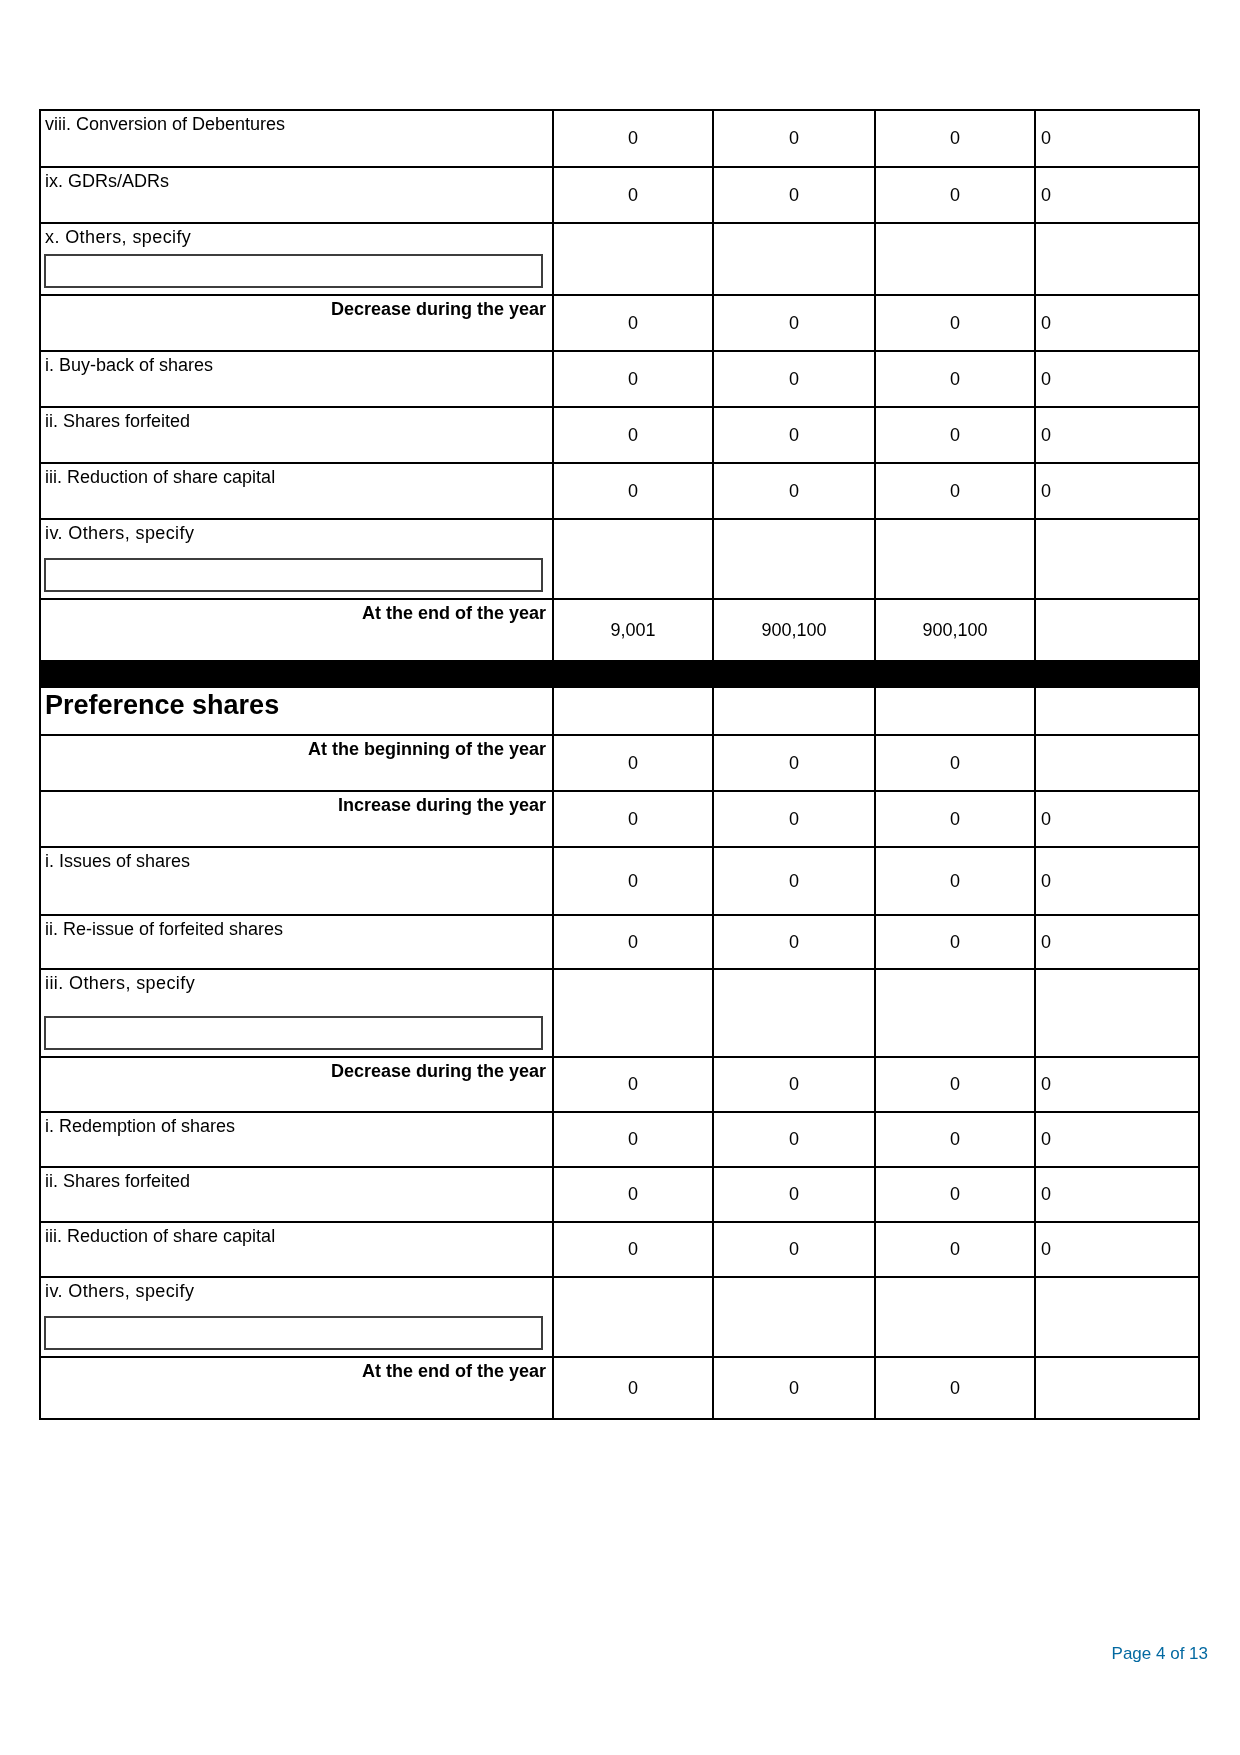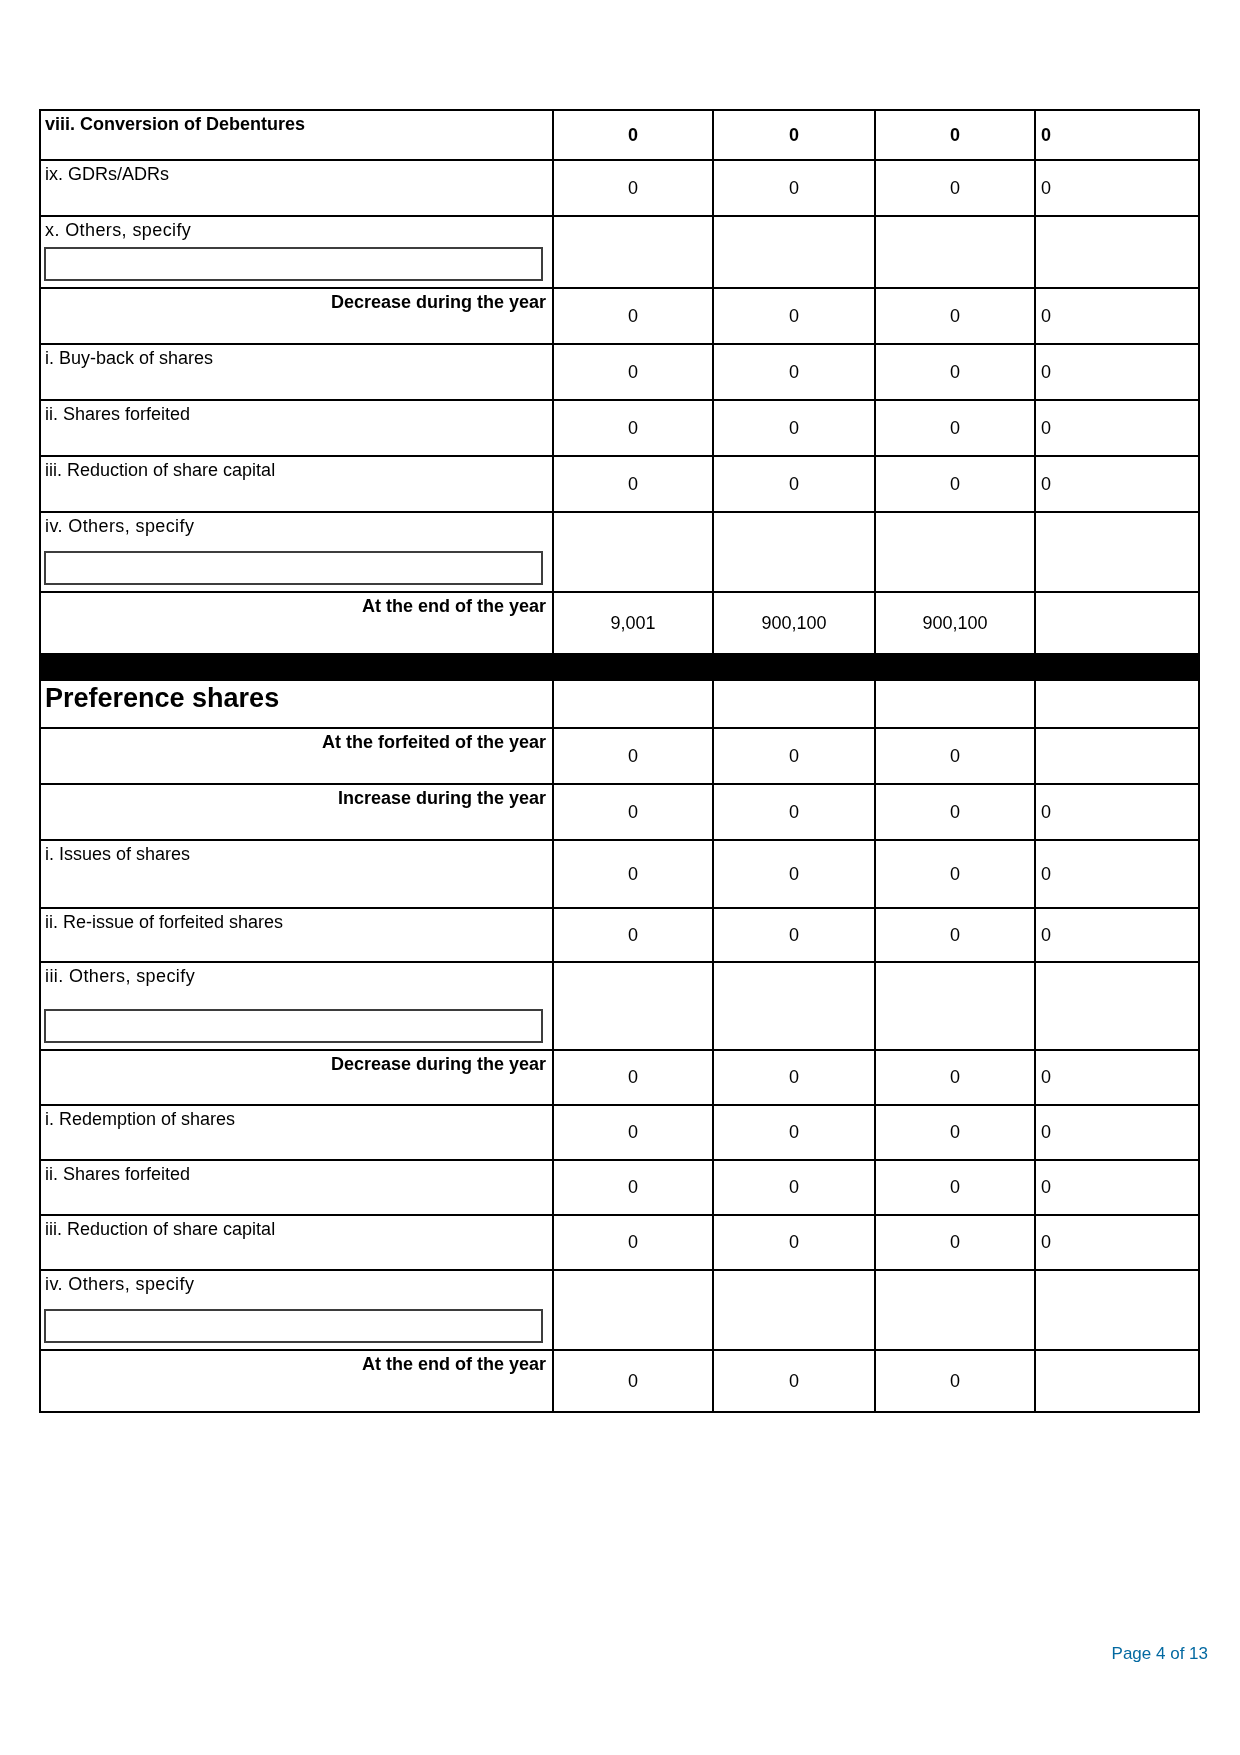--- a/index.html
+++ b/index.html
@@ -24,21 +24,21 @@
   }
   td.lbl.spec{letter-spacing:0.4px;font-size:18px;}
   .b{font-weight:bold;text-align:right;}
   td.v{text-align:center;vertical-align:middle;padding:0;}
   td.v4{text-align:left;vertical-align:middle;padding:0 0 0 5px;}
   .pref-title{font-size:27px;font-weight:bold;line-height:1.1;}
   .specify-box{
     position:absolute;left:3px;right:9px;bottom:6px;height:30px;
     border:2px solid #3d3d3d;background:#fff;
   }
-  tr.rh0{height:50px;font-weight:bold;} tr.rh1{height:56px;} tr.rh2{height:72px;}
+  tr.rh0{height:57px;} tr.rh1{height:56px;} tr.rh2{height:72px;}
   tr.rh3{height:56px;} tr.rh4{height:56px;} tr.rh5{height:56px;}
   tr.rh6{height:56px;} tr.rh7{height:80px;} tr.rh8{height:62px;}
   tr.rsep{height:26px;}
   tr.rh9{height:48px;} tr.rh10{height:56px;} tr.rh11{height:56px;}
   tr.rh12{height:68px;} tr.rh13{height:54px;} tr.rh14{height:88px;}
   tr.rh15{height:55px;} tr.rh16{height:55px;} tr.rh17{height:55px;}
   tr.rh18{height:55px;} tr.rh19{height:80px;} tr.rh20{height:62px;}
   td.sep{background:#000;border:2px solid #000;padding:0;}
   .page-footer{
     position:absolute;top:1644px;right:32px;
@@ -144,21 +144,21 @@
     <td class="lbl">
       <span class="pref-title">Preference shares</span>
     </td>
     <td class="v"></td>
     <td class="v"></td>
     <td class="v"></td>
     <td class="v4"></td>
   </tr>
 
   <tr class="rh10">
-    <td class="lbl b">At the forfeited of the year</td>
+    <td class="lbl b">At the beginning of the year</td>
     <td class="v">0</td>
     <td class="v">0</td>
     <td class="v">0</td>
     <td class="v4"></td>
   </tr>
 
   <tr class="rh11">
     <td class="lbl b">Increase during the year</td>
     <td class="v">0</td>
     <td class="v">0</td>

